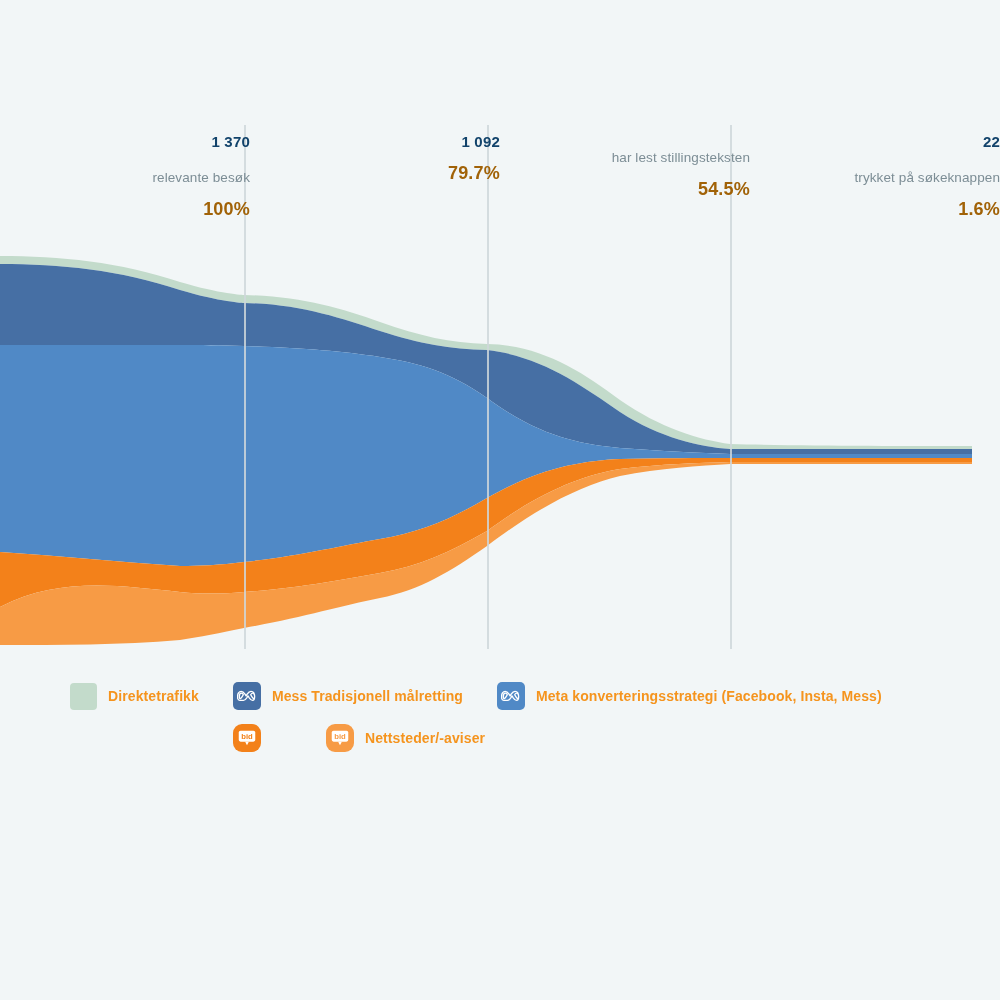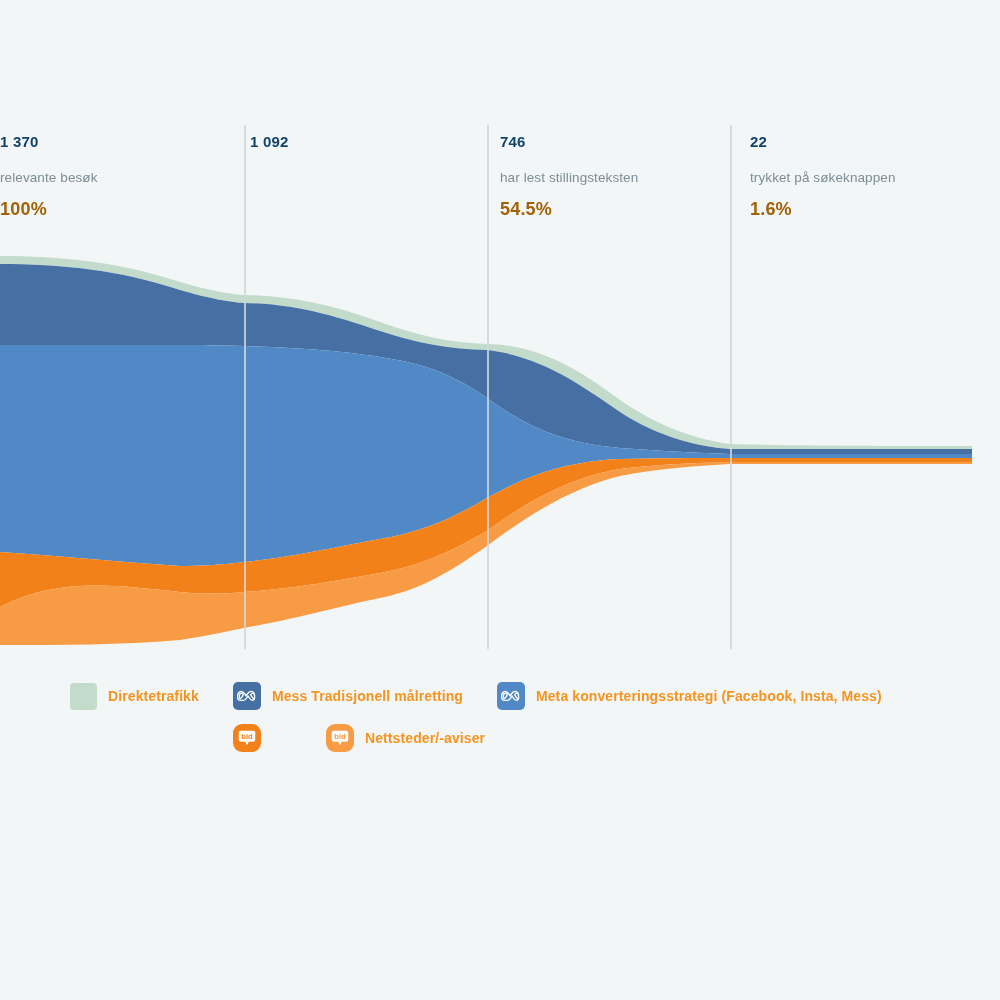--- a/index.html
+++ b/index.html
@@ -23,21 +23,21 @@
   .stages {
     position: absolute;
     top: 128px;
     left: 0;
     width: 1000px;
     height: 90px;
     display: flex;
   }
   .stage {
     flex: 1 1 0;
-    text-align: left;
+    text-align: right;
     padding-top: 4px;
   }
   .stage-value {
     font-size: 15px;
     font-weight: bold;
     color: #12436b;
     letter-spacing: 0.2px;
     line-height: 20px;
   }
   .stage-label {
@@ -229,23 +229,23 @@
   <div class="divider d3"></div>
 
   <div class="stages">
     <div class="stage">
       <div class="stage-value">1 370</div>
       <div class="stage-label">relevante besøk</div>
       <div class="stage-pct">100%</div>
     </div>
     <div class="stage">
       <div class="stage-value">1 092</div>
+      <div class="stage-pct">79.7%</div>
     </div>
     <div class="stage">
-      <div class="stage-value">746</div>
       <div class="stage-label">har lest stillingsteksten</div>
       <div class="stage-pct">54.5%</div>
     </div>
     <div class="stage">
       <div class="stage-value">22</div>
       <div class="stage-label">trykket på søkeknappen</div>
       <div class="stage-pct">1.6%</div>
     </div>
   </div>
 

